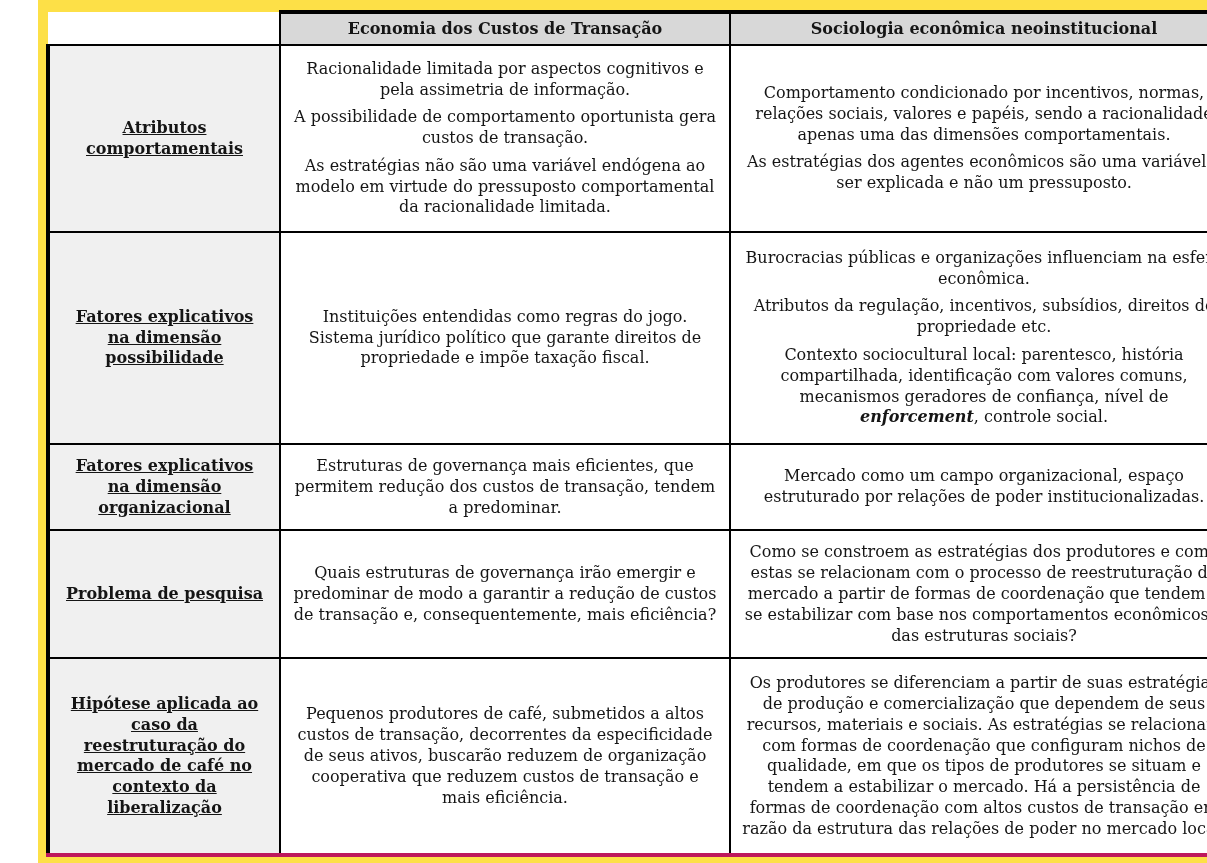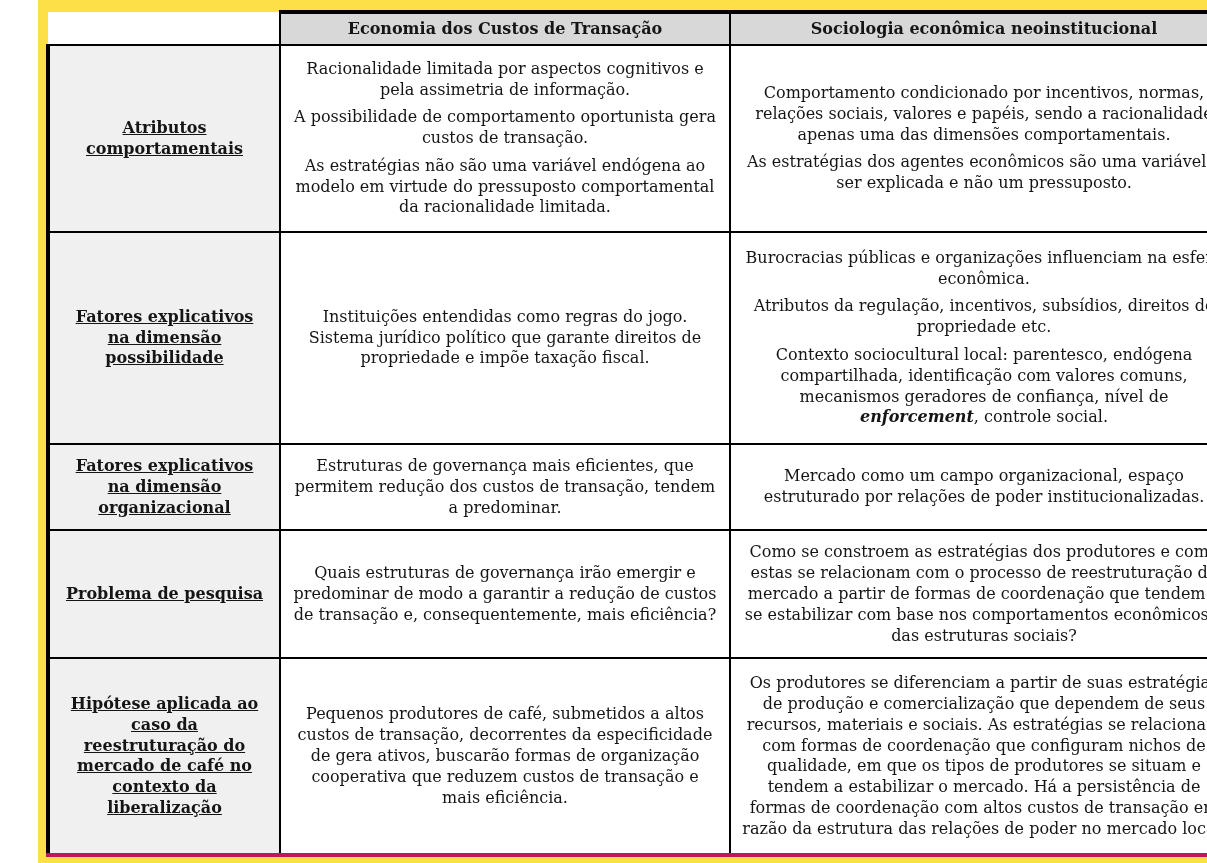--- a/index.html
+++ b/index.html
@@ -115,21 +115,21 @@
     </tr>
 
     <tr class="h-r2">
       <td class="rowlabel">Fatores explicativos na dimensão possibilidade</td>
       <td class="cell">
         <p>Instituições entendidas como regras do jogo. Sistema jurídico político que garante direitos de propriedade e impõe taxação fiscal.</p>
       </td>
       <td class="cell col-last">
         <p>Burocracias públicas e organizações influenciam na esfera econômica.</p>
         <p>Atributos da regulação, incentivos, subsídios, direitos de propriedade etc.</p>
-        <p><span>Contexto sociocultural local: parentesco, endógena compartilhada, identificação com valores comuns, mecanismos geradores de confiança, nível de </span><em>enforcement</em><span>, controle social.</span></p>
+        <p><span>Contexto sociocultural local: parentesco, história compartilhada, identificação com valores comuns, mecanismos geradores de confiança, nível de </span><em>enforcement</em><span>, controle social.</span></p>
       </td>
     </tr>
 
     <tr class="h-r3">
       <td class="rowlabel">Fatores explicativos na dimensão organizacional</td>
       <td class="cell">
         <p>Estruturas de governança mais eficientes, que permitem redução dos custos de transação, tendem a predominar.</p>
       </td>
       <td class="cell col-last">
         <p>Mercado como um campo organizacional, espaço estruturado por relações de poder institucionalizadas.</p>
@@ -142,21 +142,21 @@
         <p>Quais estruturas de governança irão emergir e predominar de modo a garantir a redução de custos de transação e, consequentemente, mais eficiência?</p>
       </td>
       <td class="cell col-last">
         <p>Como se constroem as estratégias dos produtores e como estas se relacionam com o processo de reestruturação do mercado a partir de formas de coordenação que tendem a se estabilizar com base nos comportamentos econômicos e das estruturas sociais?</p>
       </td>
     </tr>
 
     <tr class="h-r5 row-last">
       <td class="rowlabel">Hipótese aplicada ao caso da reestruturação do mercado de café no contexto da liberalização</td>
       <td class="cell">
-        <p>Pequenos produtores de café, submetidos a altos custos de transação, decorrentes da especificidade de gera ativos, buscarão formas de organização cooperativa que reduzem custos de transação e mais eficiência.</p>
+        <p>Pequenos produtores de café, submetidos a altos custos de transação, decorrentes da especificidade de seus ativos, buscarão reduzem de organização cooperativa que reduzem custos de transação e mais eficiência.</p>
       </td>
       <td class="cell col-last">
         <p>Os produtores se diferenciam a partir de suas estratégias de produção e comercialização que dependem de seus recursos, materiais e sociais. As estratégias se relacionam com formas de coordenação que configuram nichos de qualidade, em que os tipos de produtores se situam e tendem a estabilizar o mercado. Há a persistência de formas de coordenação com altos custos de transação em razão da estrutura das relações de poder no mercado local.</p>
       </td>
     </tr>
   </tbody>
     </table>
 </div>
 
 </body></html>

